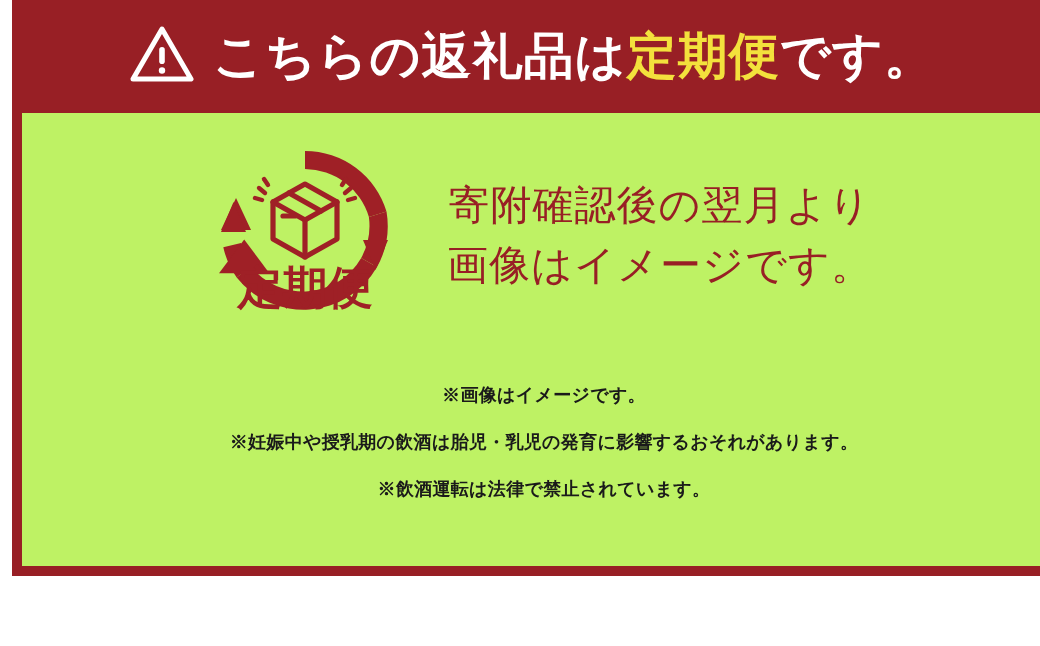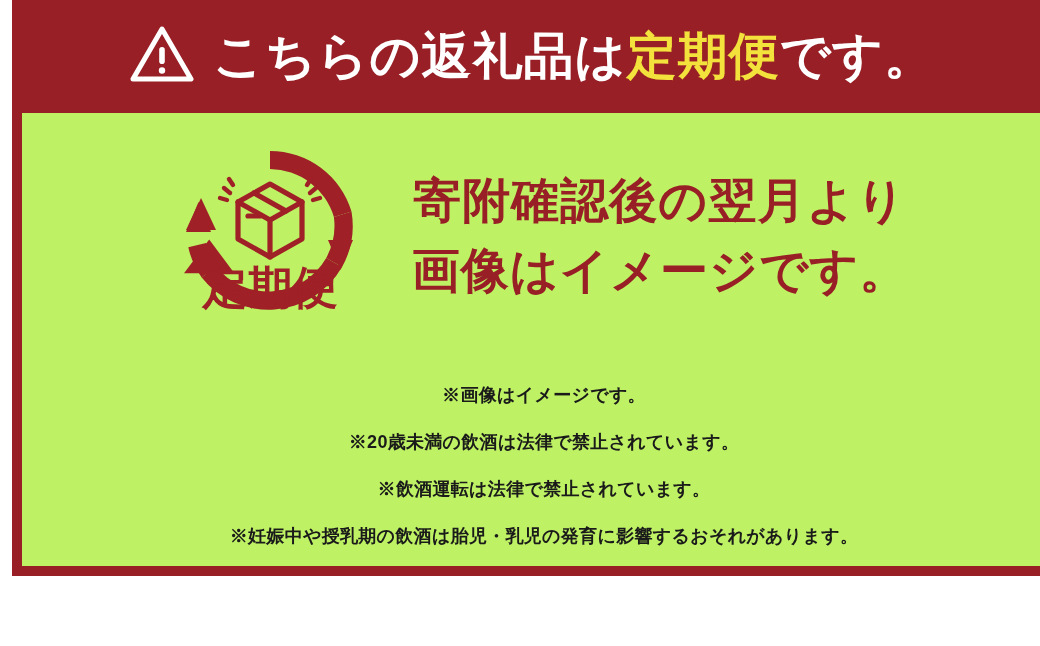--- a/index.html
+++ b/index.html
@@ -70,22 +70,22 @@
     gap:28px;
   }
 
   .logo-wrap { flex:0 0 auto; width:228px; height:192px; position:relative; }
 
   .mid-msg {
     flex:0 0 auto;
     text-align:center;
     color:var(--brand);
     font-family:"DejaVu Serif","Liberation Serif",serif;
-    font-weight:700;
-    font-size:48px;
+    font-weight:400;
+    font-size:41px;
     line-height:1.45;
     white-space:nowrap;
     letter-spacing:1px;
   }
 
   
   .notes {
     position:absolute;
     left:42px;
     top:372px;
@@ -179,18 +179,17 @@
 
     <div class="mid-msg">
       <span>寄附確認後の翌月より</span><br>
       <span>画像はイメージです。</span>
     </div>
 
   </div>
 
   <div class="notes">
     <span class="note-line">※画像はイメージです。</span>
-    <span class="note-line">※20歳未満の飲酒は法律で禁止されています。</span>
+    <span class="note-line">※妊娠中や授乳期の飲酒は胎児・乳児の発育に影響するおそれがあります。</span>
     <span class="note-line">※飲酒運転は法律で禁止されています。</span>
-    <span class="note-line">※妊娠中や授乳期の飲酒は胎児・乳児の発育に影響するおそれがあります。</span>
   </div>
 
 </div>
 
 </body></html>

